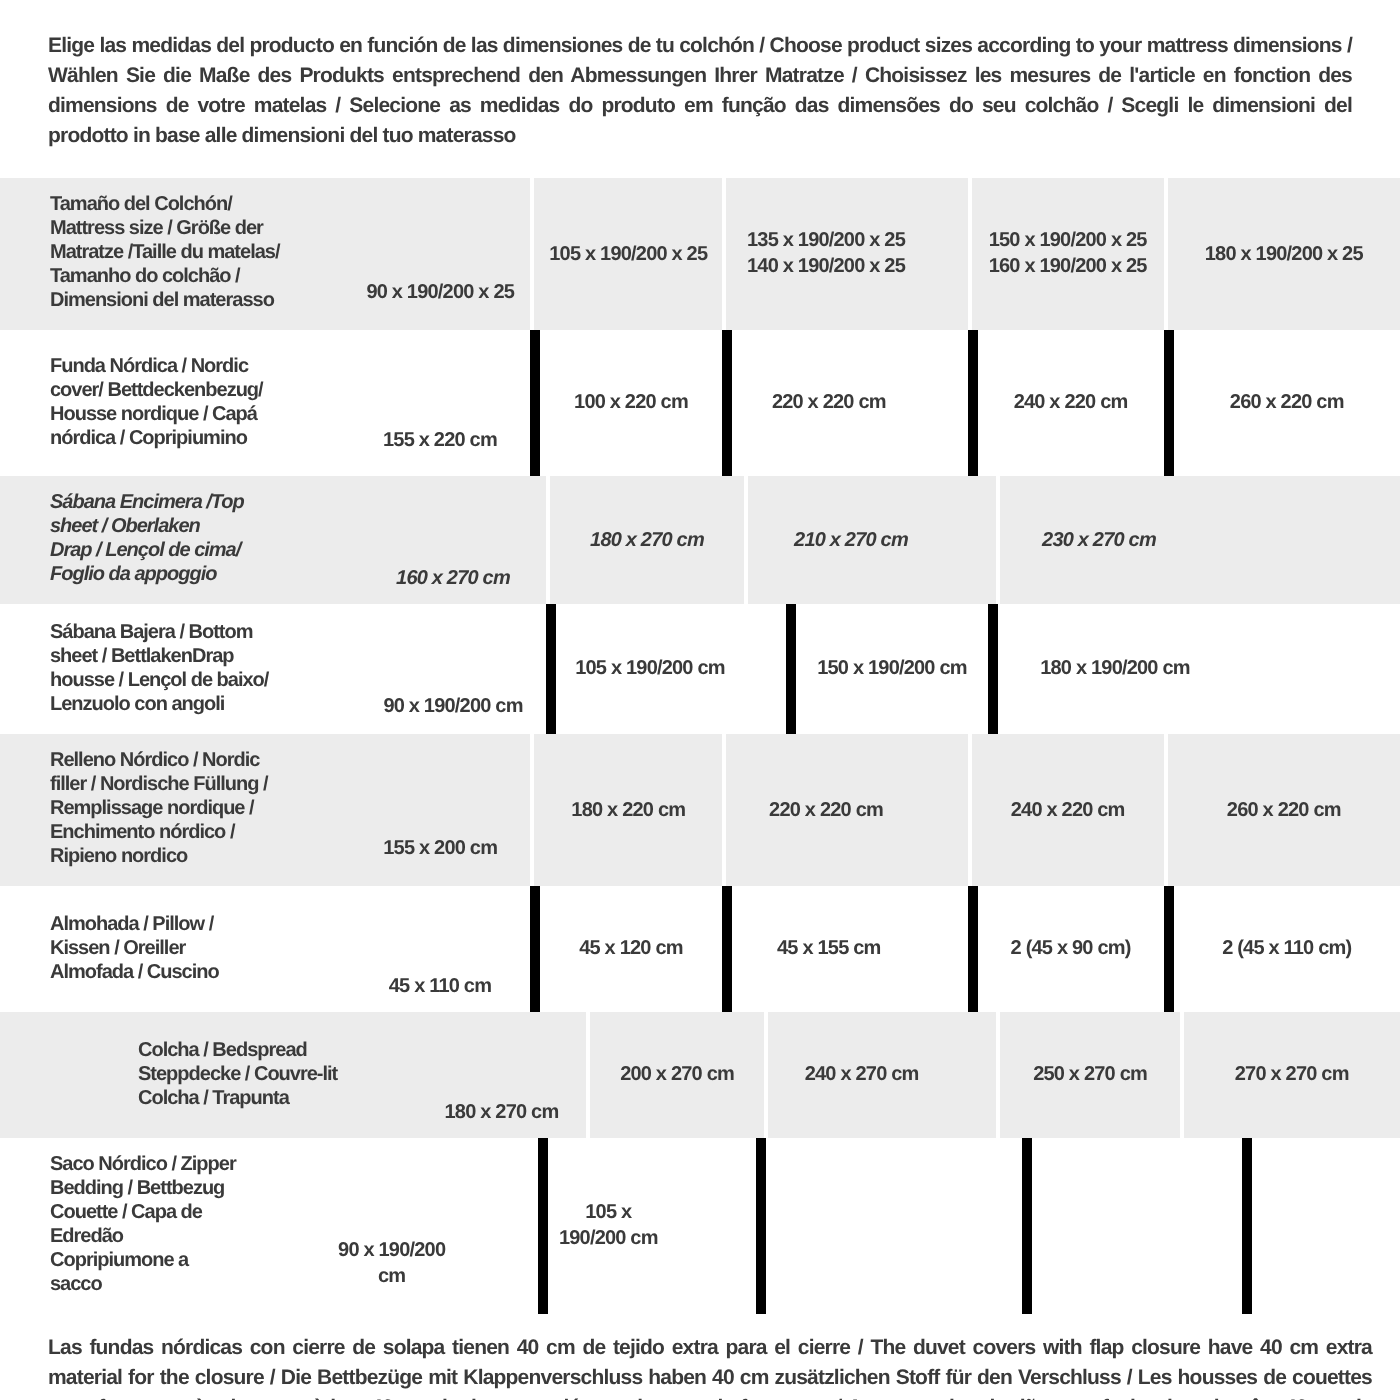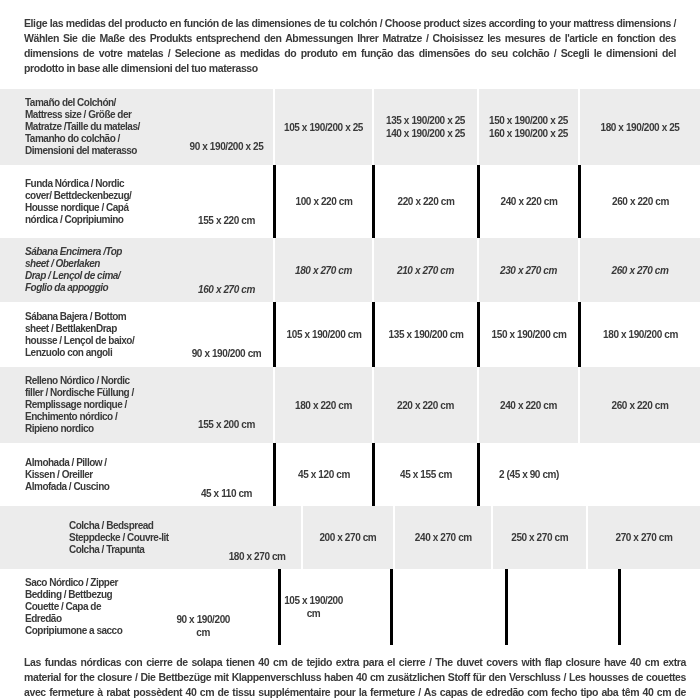--- a/index.html
+++ b/index.html
@@ -64,24 +64,24 @@
     text-align: center;
     font-size: 10px;
     letter-spacing: -0.4px;
     line-height: 13px;
     white-space: pre-line;
     padding: 6px 2px;
   }
   .c1 { width: 93px; margin-top: 38px; }
   .c2 { width: 99px; }
   .c3 { width: 105px; }
-  .c4 { width: 101px; }
+  .c4 { width: 101px; margin-left: 21px; }
   .c5 { width: 122px; }
   
-  .trow.white .val-cell + .val-cell { border-left: 3px solid #000000; }
+  .trow.white .val-cell + .val-cell { border-left: 5px solid #000000; }
   .trow.gray  .val-cell + .val-cell { border-left: 2px solid #ffffff; }
   .r1 { min-height: 66px; }
   .r2 { min-height: 73px; }
   .r3 { min-height: 63px; font-style: italic; }
   .r4 { min-height: 65px; }
   .r5 { min-height: 76px; }
   .r6 { min-height: 61px; }
   .r7 { min-height: 59px; padding-left: 44px; }
   .r8 { min-height: 63px; gap: 44px; }
   .footnote {
@@ -133,31 +133,29 @@
 
     <div class="trow gray r3">
       <div class="cell label-cell">Sábana Encimera /Top
 sheet / Oberlaken
 Drap / Lençol de cima/
 Foglio da appoggio</div>
       <div class="cell val-cell c1">160 x 270 cm</div>
       <div class="cell val-cell c2">180 x 270 cm</div>
       <div class="cell val-cell c3">210 x 270 cm</div>
       <div class="cell val-cell c4">230 x 270 cm</div>
-      <div class="cell val-cell c5">260 x 270 cm</div>
     </div>
 
     <div class="trow white r4">
       <div class="cell label-cell">Sábana Bajera / Bottom
 sheet / BettlakenDrap
 housse / Lençol de baixo/
 Lenzuolo con angoli</div>
       <div class="cell val-cell c1">90 x 190/200 cm</div>
       <div class="cell val-cell c2">105 x 190/200 cm</div>
-      <div class="cell val-cell c3">135 x 190/200 cm</div>
       <div class="cell val-cell c4">150 x 190/200 cm</div>
       <div class="cell val-cell c5">180 x 190/200 cm</div>
     </div>
 
     <div class="trow gray r5">
       <div class="cell label-cell">Relleno Nórdico / Nordic
 filler / Nordische Füllung /
 Remplissage nordique /
 Enchimento nórdico /
 Ripieno nordico</div>
@@ -169,20 +167,21 @@
     </div>
 
     <div class="trow white r6">
       <div class="cell label-cell">Almohada  / Pillow /
 Kissen / Oreiller
 Almofada / Cuscino</div>
       <div class="cell val-cell c1">45 x 110 cm</div>
       <div class="cell val-cell c2">45 x 120 cm</div>
       <div class="cell val-cell c3">45 x 155 cm</div>
       <div class="cell val-cell c4">2 (45 x 90 cm)</div>
+      <div class="cell val-cell c5">2 (45 x 110 cm)</div>
     </div>
 
     <div class="trow gray r7">
       <div class="cell label-cell">Colcha / Bedspread
 Steppdecke / Couvre-lit
 Colcha / Trapunta</div>
       <div class="cell val-cell c1">180 x 270 cm</div>
       <div class="cell val-cell c2">200 x 270 cm</div>
       <div class="cell val-cell c3">240 x 270 cm</div>
       <div class="cell val-cell c4">250 x 270 cm</div>

